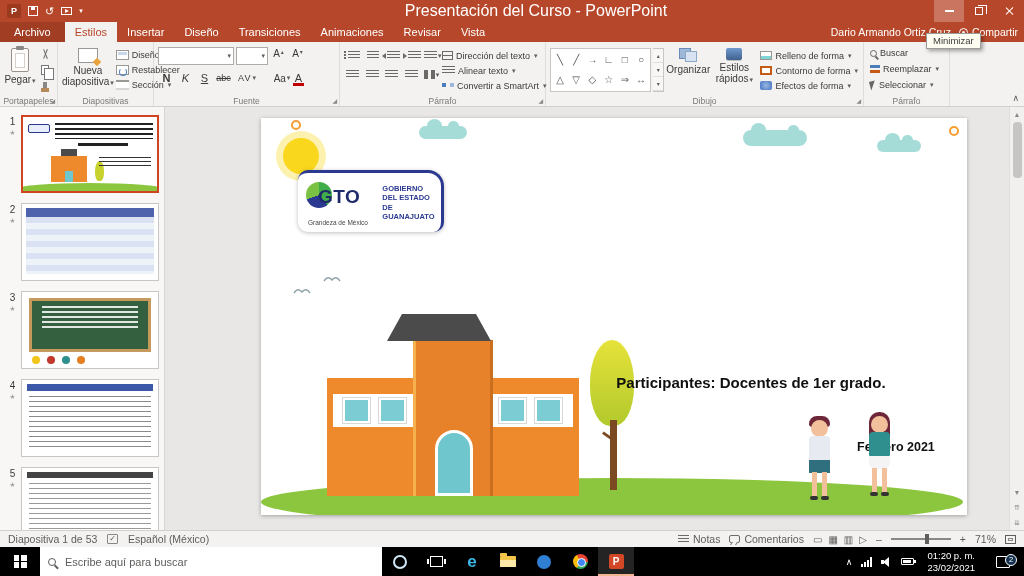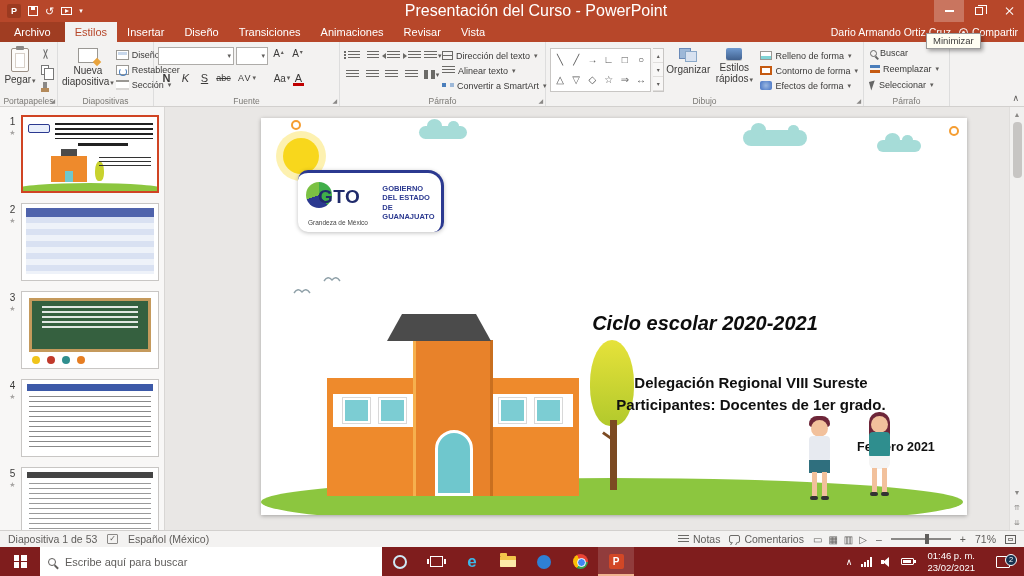--- a/index.html
+++ b/index.html
@@ -229,21 +229,21 @@
   .i-notes{width:11px;height:8px;background:repeating-linear-gradient(to bottom,#6b6a67 0 1px,transparent 1px 3px);}
   .i-comm{position:relative;width:11px;height:8px;border:1px solid #6b6a67;border-radius:2px;}
   .i-comm::after{content:"";position:absolute;left:1px;bottom:-3px;width:4px;height:3px;background:#f3f2f1;border-left:1px solid #6b6a67;border-right:1px solid #6b6a67;transform:skewX(-30deg);}
   .views{display:flex;gap:6px;font-size:10px;color:#5f5d5b;}
   .ztrack{position:relative;width:60px;height:2px;background:#8a8886;}
   .zthumb{position:absolute;left:34px;top:-4px;width:4px;height:10px;background:#605e5c;}
   .zfit{width:11px;height:9px;border:1px solid #5f5d5b;position:relative;}
   .zfit::after{content:"";position:absolute;left:2px;top:2px;right:2px;bottom:2px;border:1px solid #8a8886;}
 
   
-  .taskbar{position:absolute;left:0;top:547px;width:1024px;height:29px;background:#7f1d1d;display:flex;align-items:stretch;color:#fff;}
+  .taskbar{position:absolute;left:0;top:547px;width:1024px;height:29px;background:#000000;display:flex;align-items:stretch;color:#fff;}
   .tk-start{width:40px;display:flex;align-items:center;justify-content:center;}
   .win-logo{width:13px;height:13px;display:grid;grid-template-columns:1fr 1fr;grid-template-rows:1fr 1fr;gap:1.5px;}
   .win-logo i{background:#fff;display:block;}
   .tk-search{width:342px;background:#fff;display:flex;align-items:center;gap:7px;padding:0 8px;}
   .mag{width:8px;height:8px;border:1.5px solid #5f5d5b;border-radius:50%;position:relative;flex:none;}
   .mag::after{content:"";position:absolute;right:-4px;bottom:-3px;width:5px;height:1.5px;background:#5f5d5b;transform:rotate(45deg);}
   .tk-search input{border:none;outline:none;font-size:11px;color:#333;width:100%;font-family:"Liberation Sans",sans-serif;background:transparent;}
   .tk-search input::placeholder{color:#5f5d5b;opacity:1;}
   .tbtn{width:36px;display:flex;align-items:center;justify-content:center;position:relative;}
   .tbtn.active{background:rgba(255,255,255,.14);box-shadow:inset 0 -2px 0 #f0b490;}
@@ -648,21 +648,20 @@
             <span class="gto-abbr">GTO</span>
             <span class="gto-tag">Grandeza de México</span>
           </div>
           <div class="gto-right">
             <span>GOBIERNO</span>
             <span>DEL ESTADO DE</span>
             <span>GUANAJUATO</span>
           </div>
         </div>
 
-        <div class="s-sub">Ciclo escolar 2020-2021</div>
 
         <span class="ground"></span>
 
         <div class="building">
           <span class="bld-body"></span>
           <span class="bld-band"></span>
           <span class="bld-win w1"></span>
           <span class="bld-win w2"></span>
           <span class="bld-win w3"></span>
           <span class="bld-win w4"></span>
@@ -670,21 +669,20 @@
           <span class="bld-roof"></span>
           <span class="bld-door"></span>
         </div>
 
         <div class="tree">
           <span class="tree-top"></span>
           <span class="tree-trunk"></span>
         </div>
 
         <div class="s-info">
-          <div>Delegación Regional VIII Sureste</div>
           <div>Participantes: Docentes de 1er grado.</div>
         </div>
         <div class="s-date">Febrero 2021</div>
 
         <div class="kids">
           <div class="kid k1">
             <span class="k-hair"></span>
             <span class="k-head"></span>
             <span class="k-body"></span>
             <span class="k-low"></span>
@@ -786,21 +784,21 @@
       <span class="chev">∧</span>
       <span class="sig">
           <i></i>
           <i></i>
           <i></i>
           <i></i>
         </span>
       <span class="vol"></span>
       <span class="bat"></span>
       <span class="clock">
-        <div>01:46 p. m.</div>
+        <div>01:20 p. m.</div>
         <div>23/02/2021</div>
       </span>
       <span class="action">
         <span class="action-ic"></span>
         <span class="badge">2</span>
       </span>
     </div>
   </div>
 
 </div>

